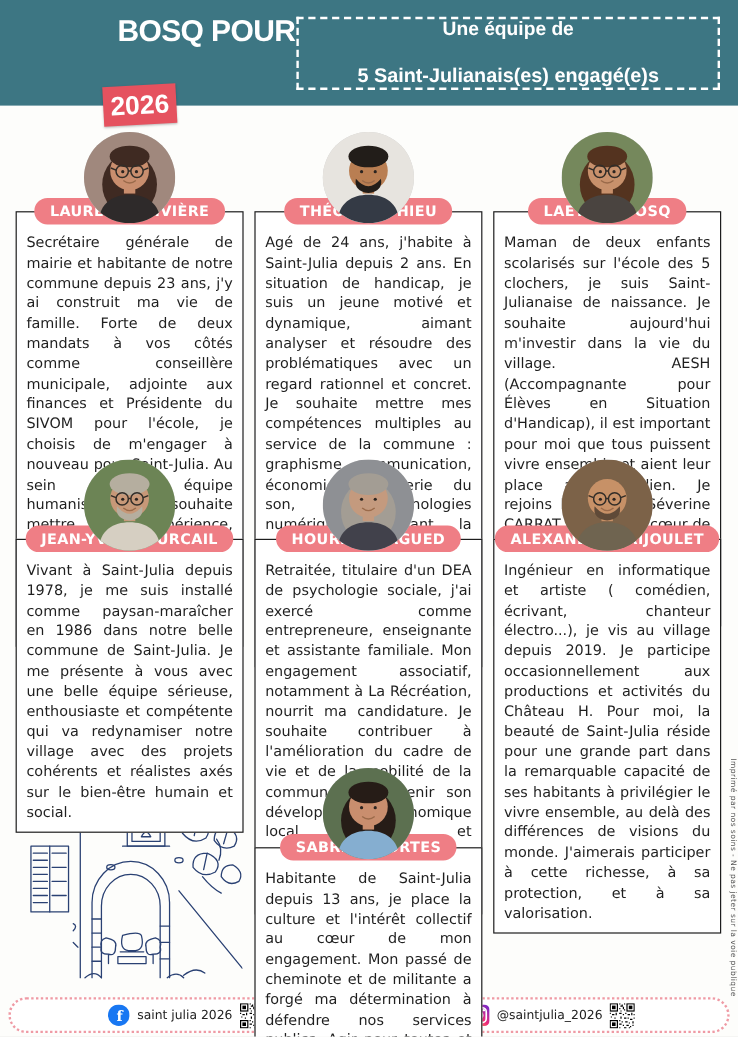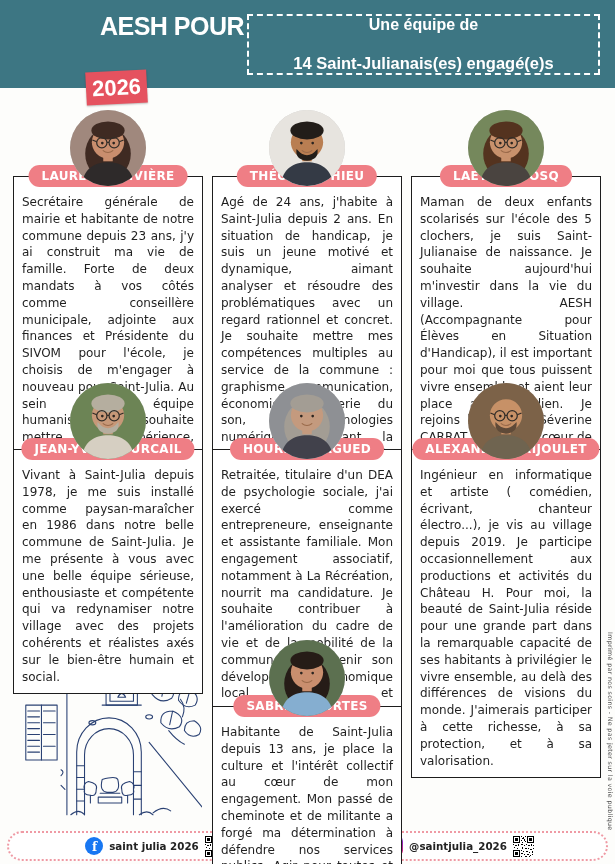--- a/index.html
+++ b/index.html
@@ -41,21 +41,21 @@
   
   .village { position:absolute; left:16px; top:648px; width:186px; height:172px; }
   .town-sign { position:absolute; left:418px; top:668px; width:178px; height:118px; }
   .print-note { position:absolute; right:1px; top:632px; writing-mode:vertical-rl;
            font-size:6.3px; color:#555; letter-spacing:0.35px; }
 
   
   .footer { position:absolute; left:0; bottom:3px; width:615px; display:flex; gap:7px; padding:0 7px; }
   .pill { flex:1; height:30px; border:2px dotted #ef9aa4; border-radius:17px;
           display:flex; align-items:center; justify-content:center; gap:6px; background:#fff; }
-  .pill .label { font-size:10.3px; font-weight:700; color:#222; white-space:nowrap;text-align:right; }
+  .pill .label { font-size:10.3px; font-weight:400; color:#222; white-space:nowrap;text-align:right; }
   .fb-icon, .ig-icon, .mail-icon { width:18px; height:18px; display:block; }
   .qr { width:21px; height:21px; display:block; }
 </style>
 </head>
 <body>
 
 <div class="page">
 
   <svg width="0" height="0" style="position:absolute" aria-hidden="true">
     <defs>
@@ -85,25 +85,25 @@
                    M1,11h1v1h-1z M4,12h1v1h-1z M9,11h1v2h-1z M12,12h2v1h-2z M15,12h1v1h-1z M17,13h2v1h-2z M20,12h1v1h-1z
                    M8,14h1v1h-1z M10,15h1v1h-1z M13,15h2v1h-2z M16,16h1v1h-1z M19,15h1v2h-1z
                    M8,17h2v1h-2z M11,18h1v1h-1z M14,18h2v1h-2z M17,19h1v1h-1z M19,18h1v1h-1z M8,20h1v1h-1z M12,20h2v1h-2z M16,20h1v1h-1z"></path>
         </g>
       </symbol>
     </defs>
   </svg>
 
   <header class="topbar">
     <div class="logo">
-      <div>AESH POUR</div>
+      <div>BOSQ POUR</div>
     </div>
     <div class="banner">
       <div class="b1">Une équipe de</div>
-      <div class="b2">14 Saint-Julianais(es) engagé(e)s</div>
+      <div class="b2">5 Saint-Julianais(es) engagé(e)s</div>
     </div>
   </header>
   <div class="year-badge">2026</div>
 
   <article class="card r1" id="card-0">
     <div class="photo">
       <svg viewBox="0 0 80 80">
         <rect width="80" height="80" fill="#a0887d"></rect>
         <ellipse cx="40" cy="46" rx="24" ry="27" fill="#3f2a22" opacity="1"></ellipse>
         <path d="M13,80 C13,62 26,55 40,55 C54,55 67,62 67,80 Z" fill="#2e2a2a"></path>

